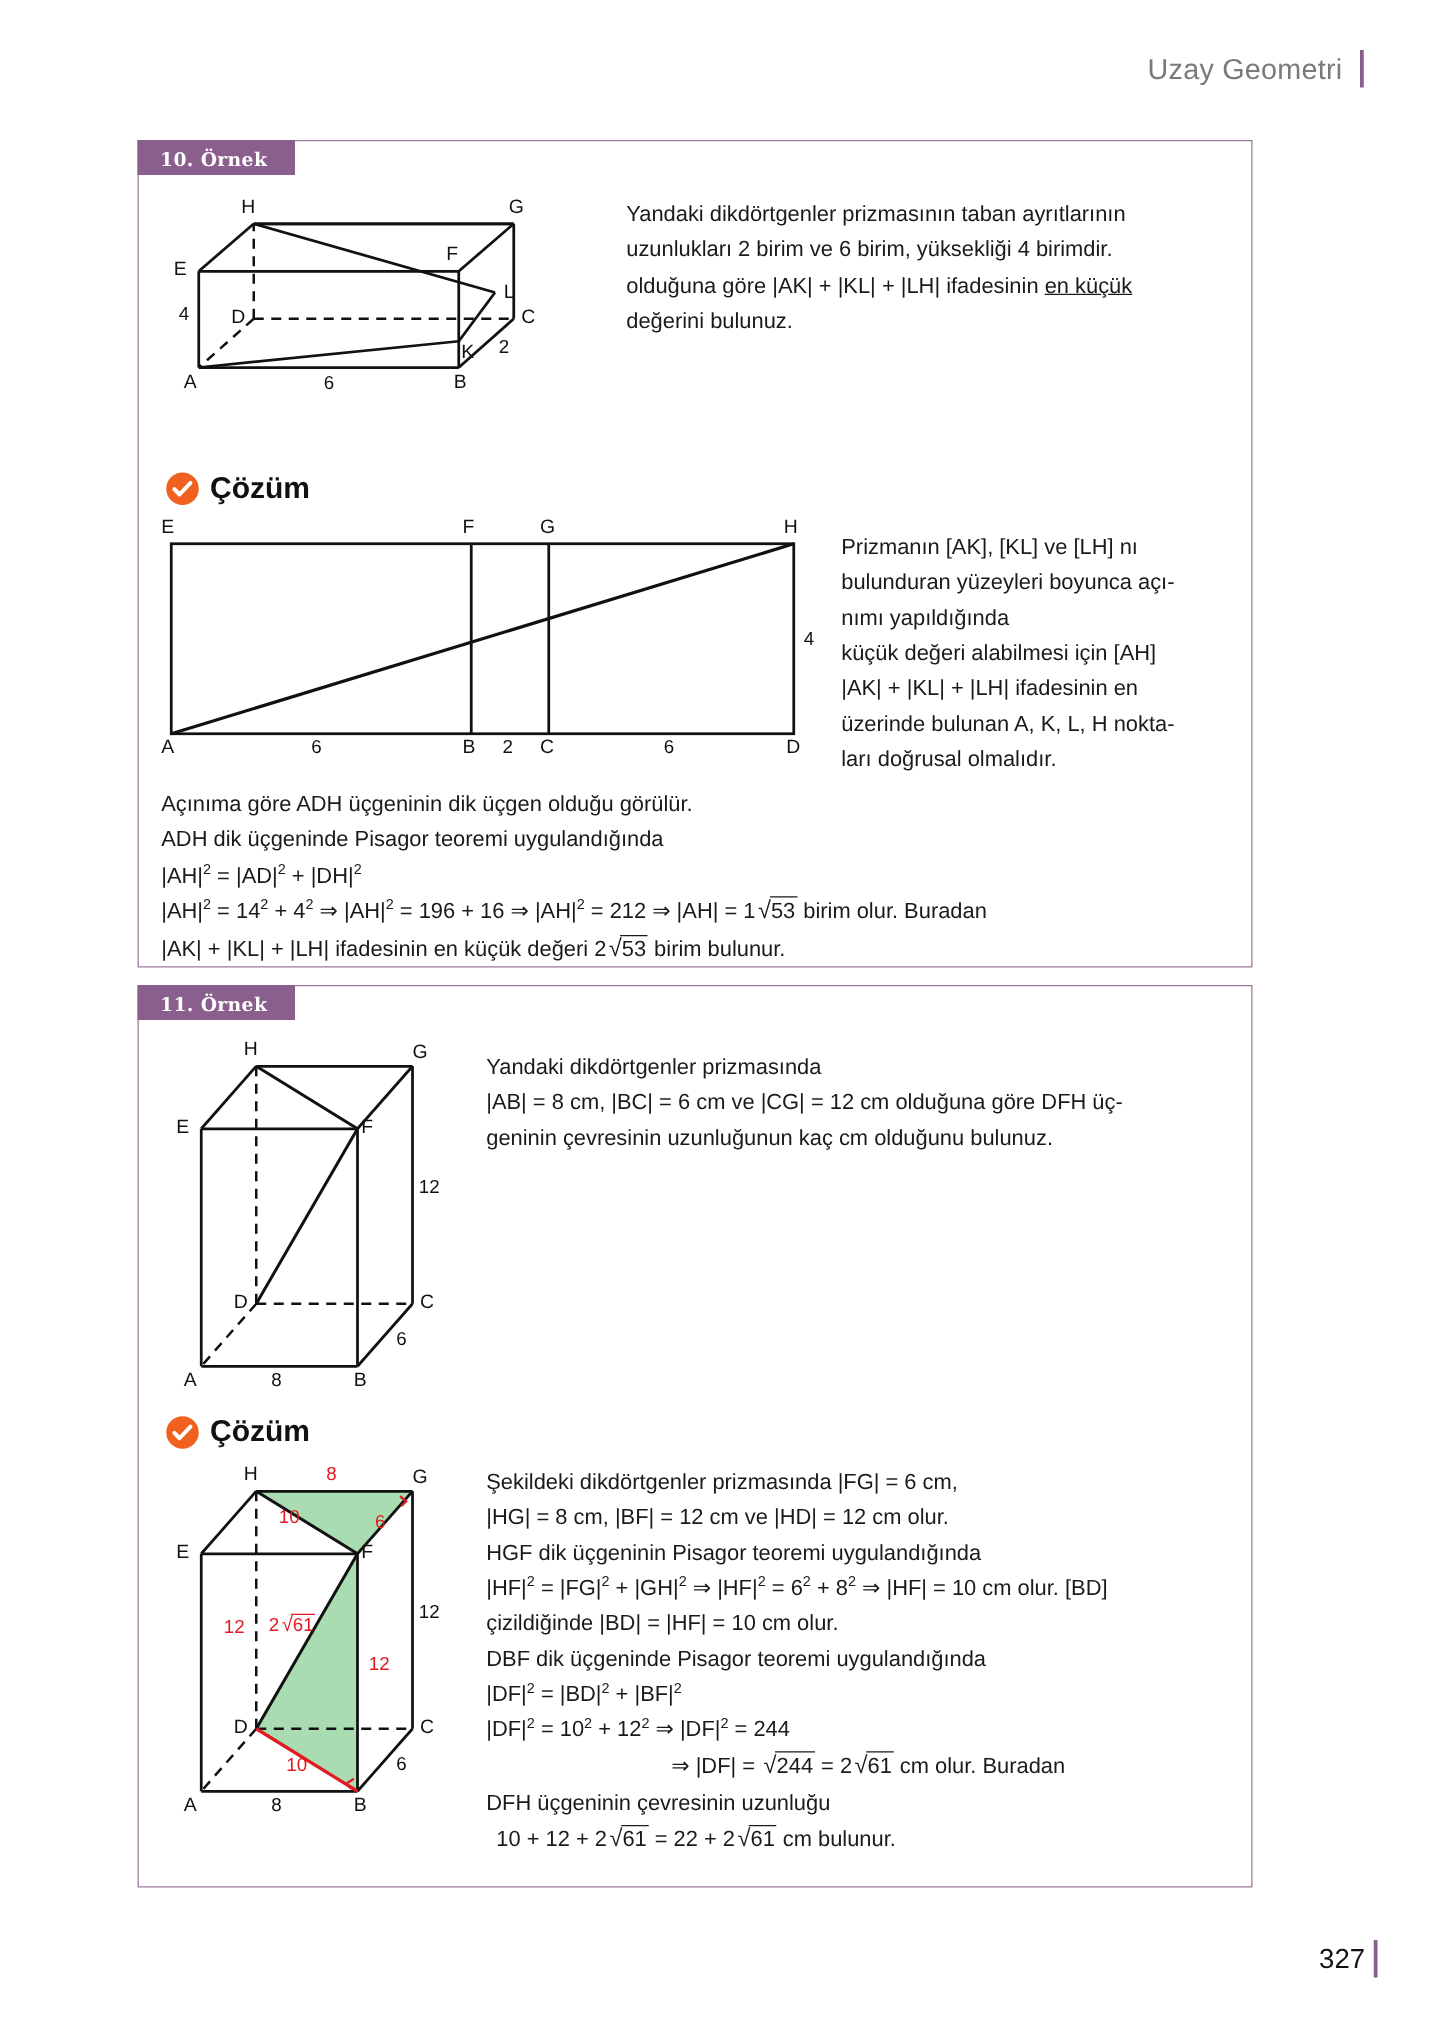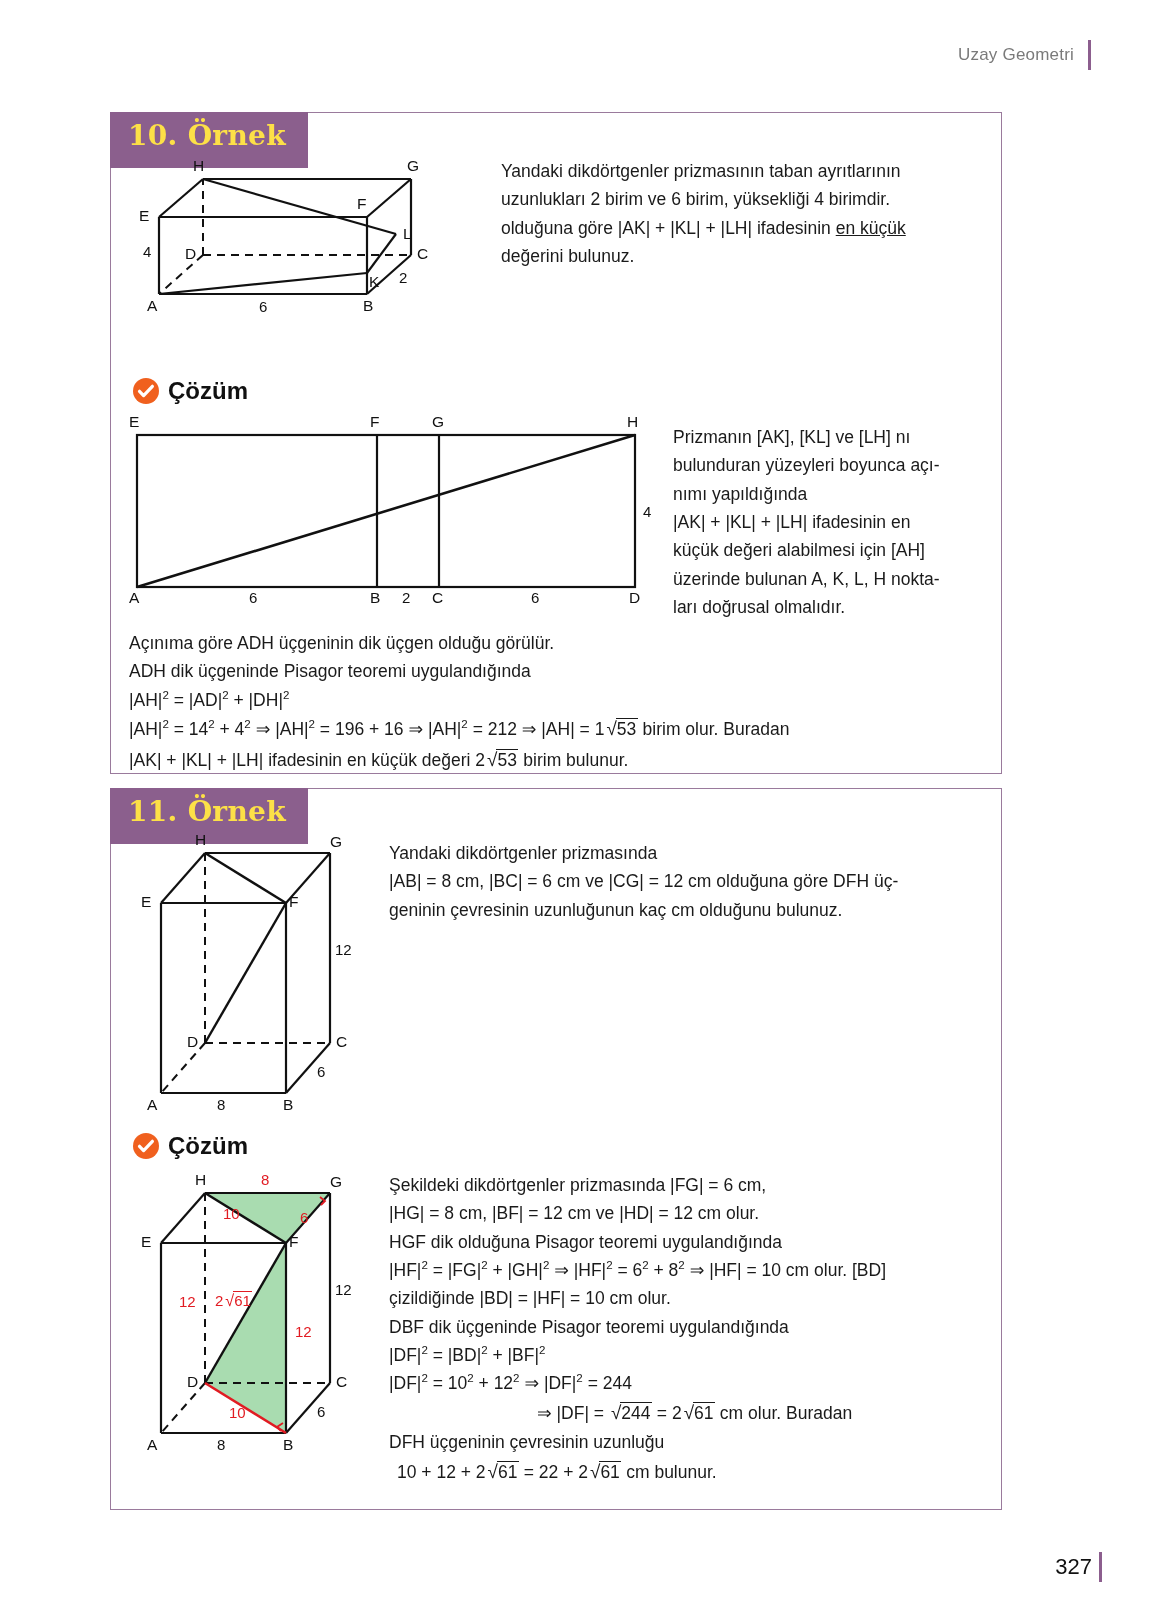--- a/index.html
+++ b/index.html
@@ -17,21 +17,21 @@
   
   .page-header {
     position: absolute;
     top: 40px;
     right: 60px;
     display: flex;
     align-items: center;
     gap: 14px;
   }
   .page-header .hdr-text {
-    font-size: 17px;
+    font-size: 23px;
     color: #7a7a7a;
     letter-spacing: 0.2px;
   }
   .page-header .hdr-bar {
     width: 3px;
     height: 30px;
     background: #8c5e8e;
   }
 
   
@@ -43,24 +43,24 @@
     background: #fff;
   }
   #example-10 { top: 112px; height: 662px; }
   #example-11 { top: 788px; height: 722px; }
 
   .example-tag {
     position: absolute;
     left: -1px;
     top: -1px;
     background: #8b5f8d;
-    color: #fde047;
-    font-size: 28px;
+    color: #ffffff;
+    font-size: 15px;
     font-weight: bold;
-    padding: 7px 22px 16px 18px;
+    padding: 7px 22px 3px 18px;
     letter-spacing: 0.3px;
     font-family: "DejaVu Serif", serif;
   }
 
   
   .cozum {
     display: flex;
     align-items: center;
     gap: 9px;
   }
@@ -218,22 +218,22 @@
     <span class="vlbl num" style="left:122px; top:170px;">6</span>
     <span class="vlbl num" style="left:275px; top:170px;">2</span>
     <span class="vlbl num" style="left:404px; top:170px;">6</span>
     <span class="vlbl num" style="left:516px; top:84px;">4</span>
   </div>
 
   <div class="body-text abs" style="left:562px; top:310px; width:318px;">
     <div>Prizmanın [AK], [KL] ve [LH] nı</div>
     <div>bulunduran yüzeyleri boyunca açı-</div>
     <div>nımı yapıldığında</div>
+    <div>küçük değeri alabilmesi için [AH]</div>
     <div>|AK| + |KL| + |LH| ifadesinin en</div>
-    <div>küçük değeri alabilmesi için [AH]</div>
     <div>üzerinde bulunan A, K, L, H nokta-</div>
     <div>ları doğrusal olmalıdır.</div>
   </div>
 
   <div class="abs" style="left:18px; top:516px; width:860px;">
     <div class="body-text">Açınıma göre ADH üçgeninin dik üçgen olduğu görülür.</div>
     <div class="body-text">ADH dik üçgeninde Pisagor teoremi uygulandığında</div>
     <div class="eq-line">
       <span>|AH|</span><sup>2</sup><span> = |AD|</span><sup>2</sup><span> + |DH|</span><sup>2</sup>
     </div>
@@ -346,21 +346,21 @@
     <span class="vlbl red num" style="left:158px; top:152px;">12</span>
     <span class="vlbl num" style="left:198px; top:110px;">12</span>
     <span class="vlbl num" style="left:180px; top:232px;">6</span>
     <span class="vlbl num" style="left:80px; top:265px;">8</span>
     <span class="vlbl red num" style="left:92px; top:233px;">10</span>
   </div>
 
   <div class="abs" style="left:278px; top:382px; width:600px;">
     <div class="body-text">Şekildeki dikdörtgenler prizmasında |FG| = 6 cm,</div>
     <div class="body-text">|HG| = 8 cm, |BF| = 12 cm ve |HD| = 12 cm olur.</div>
-    <div class="body-text">HGF dik olduğuna Pisagor teoremi uygulandığında</div>
+    <div class="body-text">HGF dik üçgeninin Pisagor teoremi uygulandığında</div>
     <div class="eq-line">
       <span>|HF|</span><sup>2</sup><span> = |FG|</span><sup>2</sup><span> + |GH|</span><sup>2</sup><span> ⇒ |HF|</span><sup>2</sup><span> = 6</span><sup>2</sup><span> + 8</span><sup>2</sup><span> ⇒ |HF| = 10 cm olur. [BD]</span>
     </div>
     <div class="body-text">çizildiğinde |BD| = |HF| = 10 cm olur.</div>
     <div class="body-text">DBF dik üçgeninde Pisagor teoremi uygulandığında</div>
     <div class="eq-line">
       <span>|DF|</span><sup>2</sup><span> = |BD|</span><sup>2</sup><span> + |BF|</span><sup>2</sup>
     </div>
     <div class="eq-line">
       <span>|DF|</span><sup>2</sup><span> = 10</span><sup>2</sup><span> + 12</span><sup>2</sup><span> ⇒ |DF|</span><sup>2</sup><span> = 244</span>

